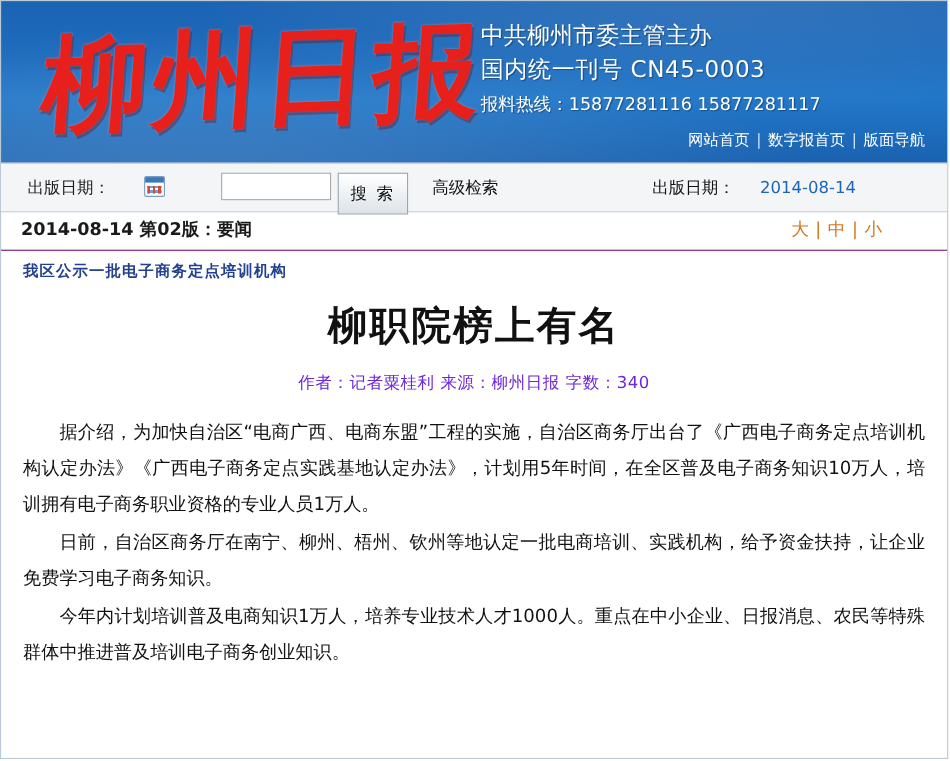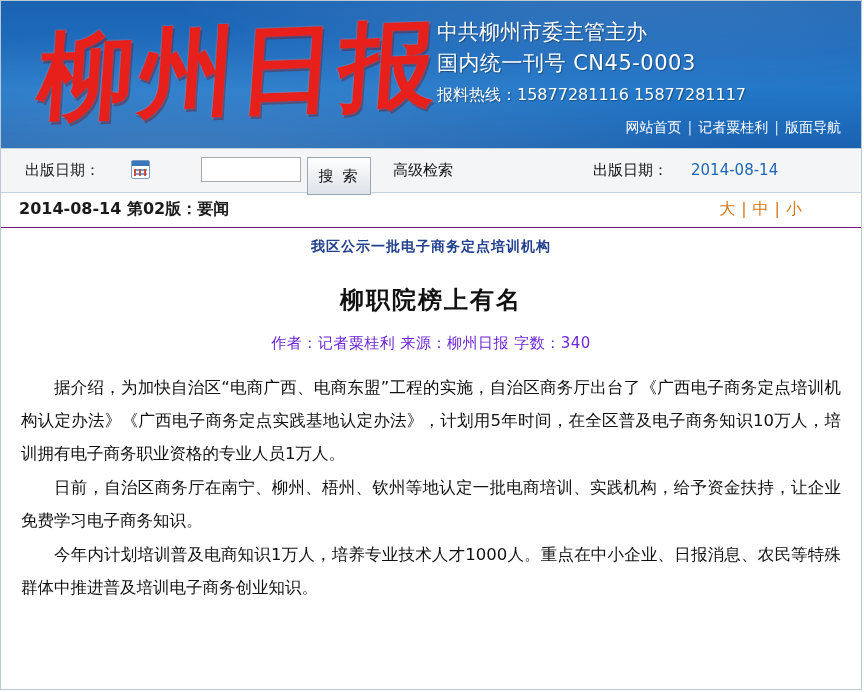--- a/index.html
+++ b/index.html
@@ -195,34 +195,33 @@
     color: #d4761a;
   }
   .fontsize span { cursor: pointer; padding: 0 3px; }
   .fontsize .sep { color: #d4761a; cursor: default; }
 
   
   .article {
     padding: 4px 20px 0 20px;
   }
   .shoulder {
-    text-align: center;
     font-size: 14px;
     font-weight: bold;
     color: #23418e;
     letter-spacing: 1px;
     margin-top: 6px;
   }
   .headline {
     text-align: center;
-    font-size: 24px;
+    font-size: 36px;
     font-weight: bold;
     color: #111111;
     letter-spacing: 2px;
-    margin-top: 28px;
+    margin-top: 16px;
     font-family: "DejaVu Sans", "Liberation Sans", sans-serif;
   }
   .byline {
     text-align: center;
     font-size: 15px;
     color: #6d28d9;
     margin-top: 18px;
     letter-spacing: 0.5px;
   }
   .body {
@@ -244,21 +243,21 @@
 <div class="page">
 
   <div class="masthead">
     <div class="logo">柳州日报</div>
     <div class="head-lines">
       <div class="l1">中共柳州市委主管主办</div>
       <div class="l2">国内统一刊号 CN45-0003</div>
       <div class="l3">报料热线：15877281116  15877281117</div>
     </div>
     <div class="toplinks">
-      <a href="#">网站首页</a><span class="sep">|</span><a href="#">记者粟桂利</a><span class="sep">|</span><a href="#">版面导航</a>
+      <a href="#">网站首页</a><span class="sep">|</span><a href="#">数字报首页</a><span class="sep">|</span><a href="#">版面导航</a>
     </div>
   </div>
 
   <div class="toolbar">
     <div class="tb-label">出版日期：</div>
     <div class="cal-icon">
       <div class="bar"></div>
       <div class="grid"></div>
     </div>
     <input class="search-input" type="text" value="" placeholder="" style="">

